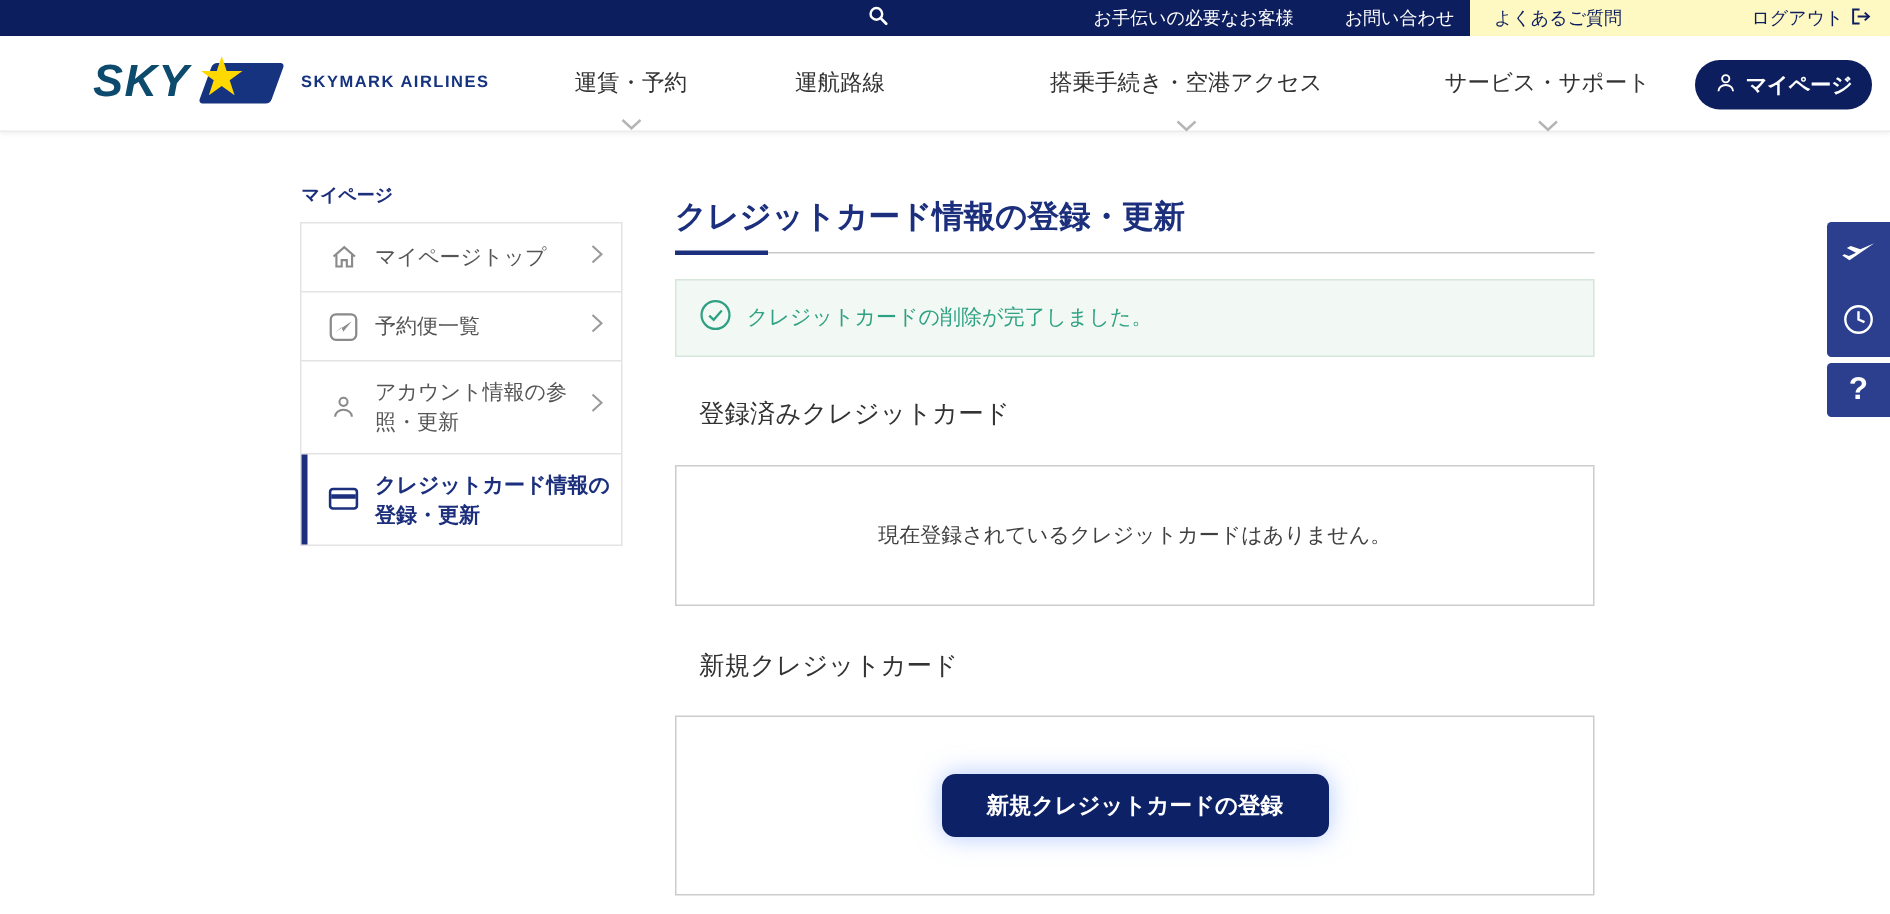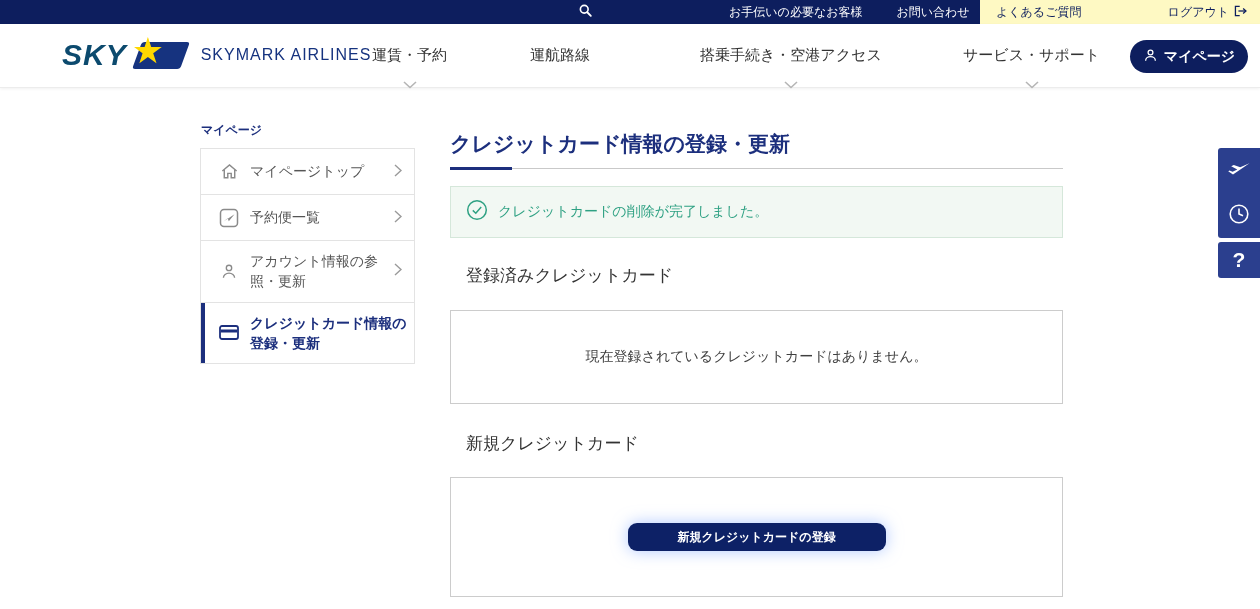--- a/index.html
+++ b/index.html
@@ -17,25 +17,25 @@
   .tb-link2 { margin-left:34px; }
   .tb-yellow { margin-left:auto; width:280px; background:#fef9c3; color:#0d1e5e; display:flex; align-items:center; justify-content:space-between; padding:0 12px 0 16px; font-size:12px; }
   .tb-yellow .yl { cursor:pointer; display:flex; align-items:center; gap:5px; }
 
   
   .header { position:absolute; top:24px; left:0; width:1260px; height:64px; background:#fff; border-bottom:1px solid #ececec; box-shadow:0 1px 3px rgba(0,0,0,.06); }
   .logo { position:absolute; left:14px; top:14px; display:flex; align-items:center; cursor:pointer; }
   .logo-sky { font-size:30px; font-weight:900; font-style:italic; color:#0c4a6e; letter-spacing:1px;margin-left:48px; }
   .logo-flag { position:relative; width:48px; height:27px; background:#16337f; transform:skewX(-20deg); border-radius:3px; margin-left:10px; }
   .logo-star { position:absolute; left:-7px; top:-9px; transform:skewX(20deg); color:#ffd800; font-size:36px; line-height:1; }
-  .logo-sub { font-size:16px; font-weight:normal; color:#16337f; letter-spacing:1px; margin-left:16px; }
+  .logo-sub { font-size:11px; font-weight:bold; color:#16337f; letter-spacing:1px; margin-left:16px; }
 
   .nav-item { position:absolute; top:22px; font-size:15px; color:#323232; cursor:pointer; text-align:center; }
   .nav-item .chevron-down { display:block; margin:10px auto 0; width:14px; height:8px; }
-  .nav1 { left:372px; } .nav2 { left:530px; } .nav3 { left:700px; } .nav4 { left:963px; }
+  .nav1 { left:383px;font-family:Liberation Mono, monospace; } .nav2 { left:530px; } .nav3 { left:700px; } .nav4 { left:963px; }
 
   .mypage-btn { position:absolute; right:12px; top:16px; width:118px; height:33px; background:#0d1e5e; border-radius:17px; display:flex; align-items:center; justify-content:center; gap:6px; color:#fff; font-size:14px; font-weight:bold; cursor:pointer; border:none; }
 
   
   .side-title { position:absolute; left:201px; top:122px; font-size:12px; font-weight:bold; color:#1c2f7d; }
   .side-list { position:absolute; left:200px; top:148px; width:215px; border:1px solid #e3e3e3; background:#fff; }
   .side-item { display:flex; align-items:center; gap:11px; padding-left:18px; border-bottom:1px solid #e3e3e3; cursor:pointer; min-height:46px; }
   .side-item:last-child { border-bottom:none; }
   .side-item .lbl { flex:1; font-size:14px; color:#555; line-height:1.45; padding:10px 0; }
   .side-item .chev { margin-right:12px; flex:none; }
@@ -54,21 +54,21 @@
   .alert .msg { font-size:14px; color:#2fa183; }
 
   .h2 { position:absolute; left:16px; font-size:17px; font-weight:normal; color:#333; }
   .h2a { top:264px; }
   .h2b { top:432px; }
 
   .empty-box { position:absolute; top:310px; left:0; width:613px; height:94px; border:1px solid #ccc; display:flex; align-items:center; justify-content:center; }
   .empty-box .txt { font-size:14px; color:#404040; }
 
   .new-box { position:absolute; top:477px; left:0; width:613px; height:120px; border:1px solid #ccc; display:flex; align-items:center; justify-content:center; }
-  .register-btn { width:258px; height:28px; background:#0d2166; color:#fff; font-size:12px; font-weight:bold; border:none; border-radius:9px; cursor:pointer; box-shadow:0 0 16px rgba(125,165,255,.6); font-family:inherit; }
+  .register-btn { width:258px; height:42px; background:#0d2166; color:#fff; font-size:15px; font-weight:bold; border:none; border-radius:9px; cursor:pointer; box-shadow:0 0 16px rgba(125,165,255,.6); font-family:inherit; }
 
   
   .float-a { position:absolute; right:0; top:148px; width:42px; height:90px; background:#2b3f8e; border-radius:3px 0 0 3px; display:flex; flex-direction:column; }
   .float-b { position:absolute; right:0; top:242px; width:42px; height:36px; background:#2b3f8e; border-radius:3px 0 0 3px; display:flex; align-items:center; justify-content:center; }
   .float-cell { flex:1; display:flex; align-items:center; justify-content:center; cursor:pointer; }
   .q-mark { color:#fff; font-size:21px; font-weight:bold; cursor:pointer; }
 </style>
 </head>
 <body>
 

